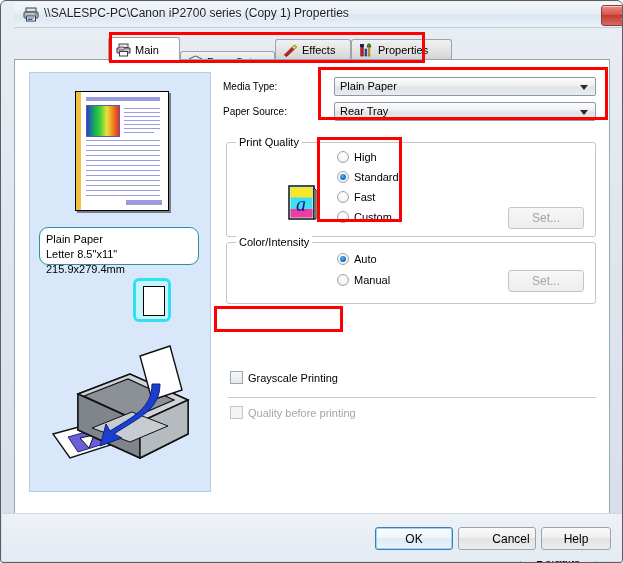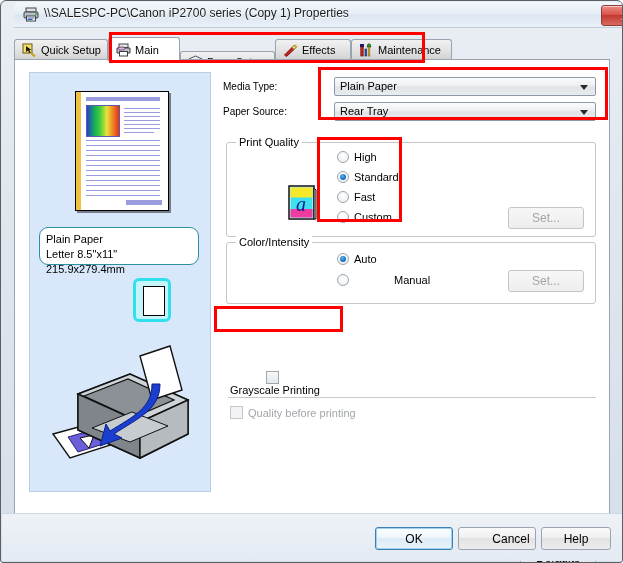--- a/index.html
+++ b/index.html
@@ -224,30 +224,20 @@
       </svg>
     </span>
     <span class="title-text">\\SALESPC-PC\Canon iP2700 series (Copy 1) Properties</span>
     <div class="close-btn">
       <span class="close-x">x</span>
     </div>
   </div>
 
   <div class="tabstrip">
 
-    <div class="tab" style="left:0px;width:94px;">
-      <span class="ticon">
-        <svg width="15" height="14" viewBox="0 0 15 14">
-          <rect x="1" y="1" width="9" height="9" fill="#f4e06a" stroke="#6b5a12" stroke-width="1"></rect>
-          <path d="M4 3 L4 9 L6 7.5 L7.2 10 L8.6 9.3 L7.4 7 L9.5 7 Z" fill="#1a1a1a"></path>
-          <path d="M9 10 L13 13.5" stroke="#c8a018" stroke-width="2"></path>
-        </svg>
-      </span>
-      <span>Quick Setup</span>
-    </div>
 
     <div class="tab active" style="left:94px;width:72px;">
       <span class="ticon">
         <svg width="15" height="14" viewBox="0 0 15 14">
           <rect x="3" y="1" width="9" height="3.5" fill="#e6e9ec" stroke="#444" stroke-width="1"></rect>
           <path d="M1 5 h13 v5 h-13 z" fill="#bcc3ca" stroke="#3b3f44" stroke-width="1"></path>
           <ellipse cx="5.5" cy="5.5" rx="3.4" ry="1.6" fill="#e4b2e0" stroke="#6b3a66" stroke-width=".8"></ellipse>
           <rect x="3.5" y="8.5" width="8" height="4.5" fill="#fff" stroke="#3b3f44" stroke-width="1"></rect>
         </svg>
       </span>
@@ -279,21 +269,21 @@
     <div class="tab" style="left:337px;width:101px;">
       <span class="ticon">
         <svg width="15" height="14" viewBox="0 0 15 14">
           <rect x="1" y="1" width="4" height="3" fill="#1a1a6e"></rect>
           <rect x="1.8" y="4" width="2.4" height="9" fill="#d02020" stroke="#6a1010" stroke-width=".7"></rect>
           <path d="M9 1 l2 0 l1 3 l-4 0 z" fill="#2aa02a" stroke="#135013" stroke-width=".7"></path>
           <rect x="9.2" y="4" width="1.6" height="9" fill="#f0c63a" stroke="#7a6410" stroke-width=".7"></rect>
           <rect x="6" y="6" width="1.6" height="7" fill="#2a5ad0" stroke="#13306a" stroke-width=".7"></rect>
         </svg>
       </span>
-      <span>Maintenance</span>
+      <span>Properties</span>
     </div>
   </div>
 
   <div class="page">
 
     <div class="preview-pane">
 
       <div class="sheet">
         <div class="edge"></div>
         <div class="hdrbar"></div>
@@ -402,31 +392,31 @@
         </div>
       </div>
 
       <div class="group" style="left:3px;top:174px;width:370px;height:62px;">
         <span class="grouptitle">Color/Intensity</span>
 
         <div class="radio-row" style="left:110px;top:10px;">
           <span class="radio on"></span>
           <span class="radio-label">Auto</span>
         </div>
-        <div class="radio-row" style="left:110px;top:31px;gap:40px;">
+        <div class="radio-row" style="left:110px;top:31px;">
           <span class="radio"></span>
           <span class="radio-label">Manual</span>
         </div>
 
         <div class="btn disabled" style="left:281px;top:27px;width:76px;height:22px;">
           <span>Set...</span>
         </div>
       </div>
 
-      <div class="radio-row" style="left:7px;top:303px;flex-direction:column;">
+      <div class="radio-row" style="left:7px;top:303px;">
         <span class="cbx"></span>
         <span class="radio-label">Grayscale Printing</span>
       </div>
 
       <div class="separator" style="left:5px;top:329px;width:368px;"></div>
 
       <div class="radio-row" style="left:7px;top:338px;">
         <span class="cbx disabled"></span>
         <span class="radio-label dimtext">Quality before printing</span>
       </div>

